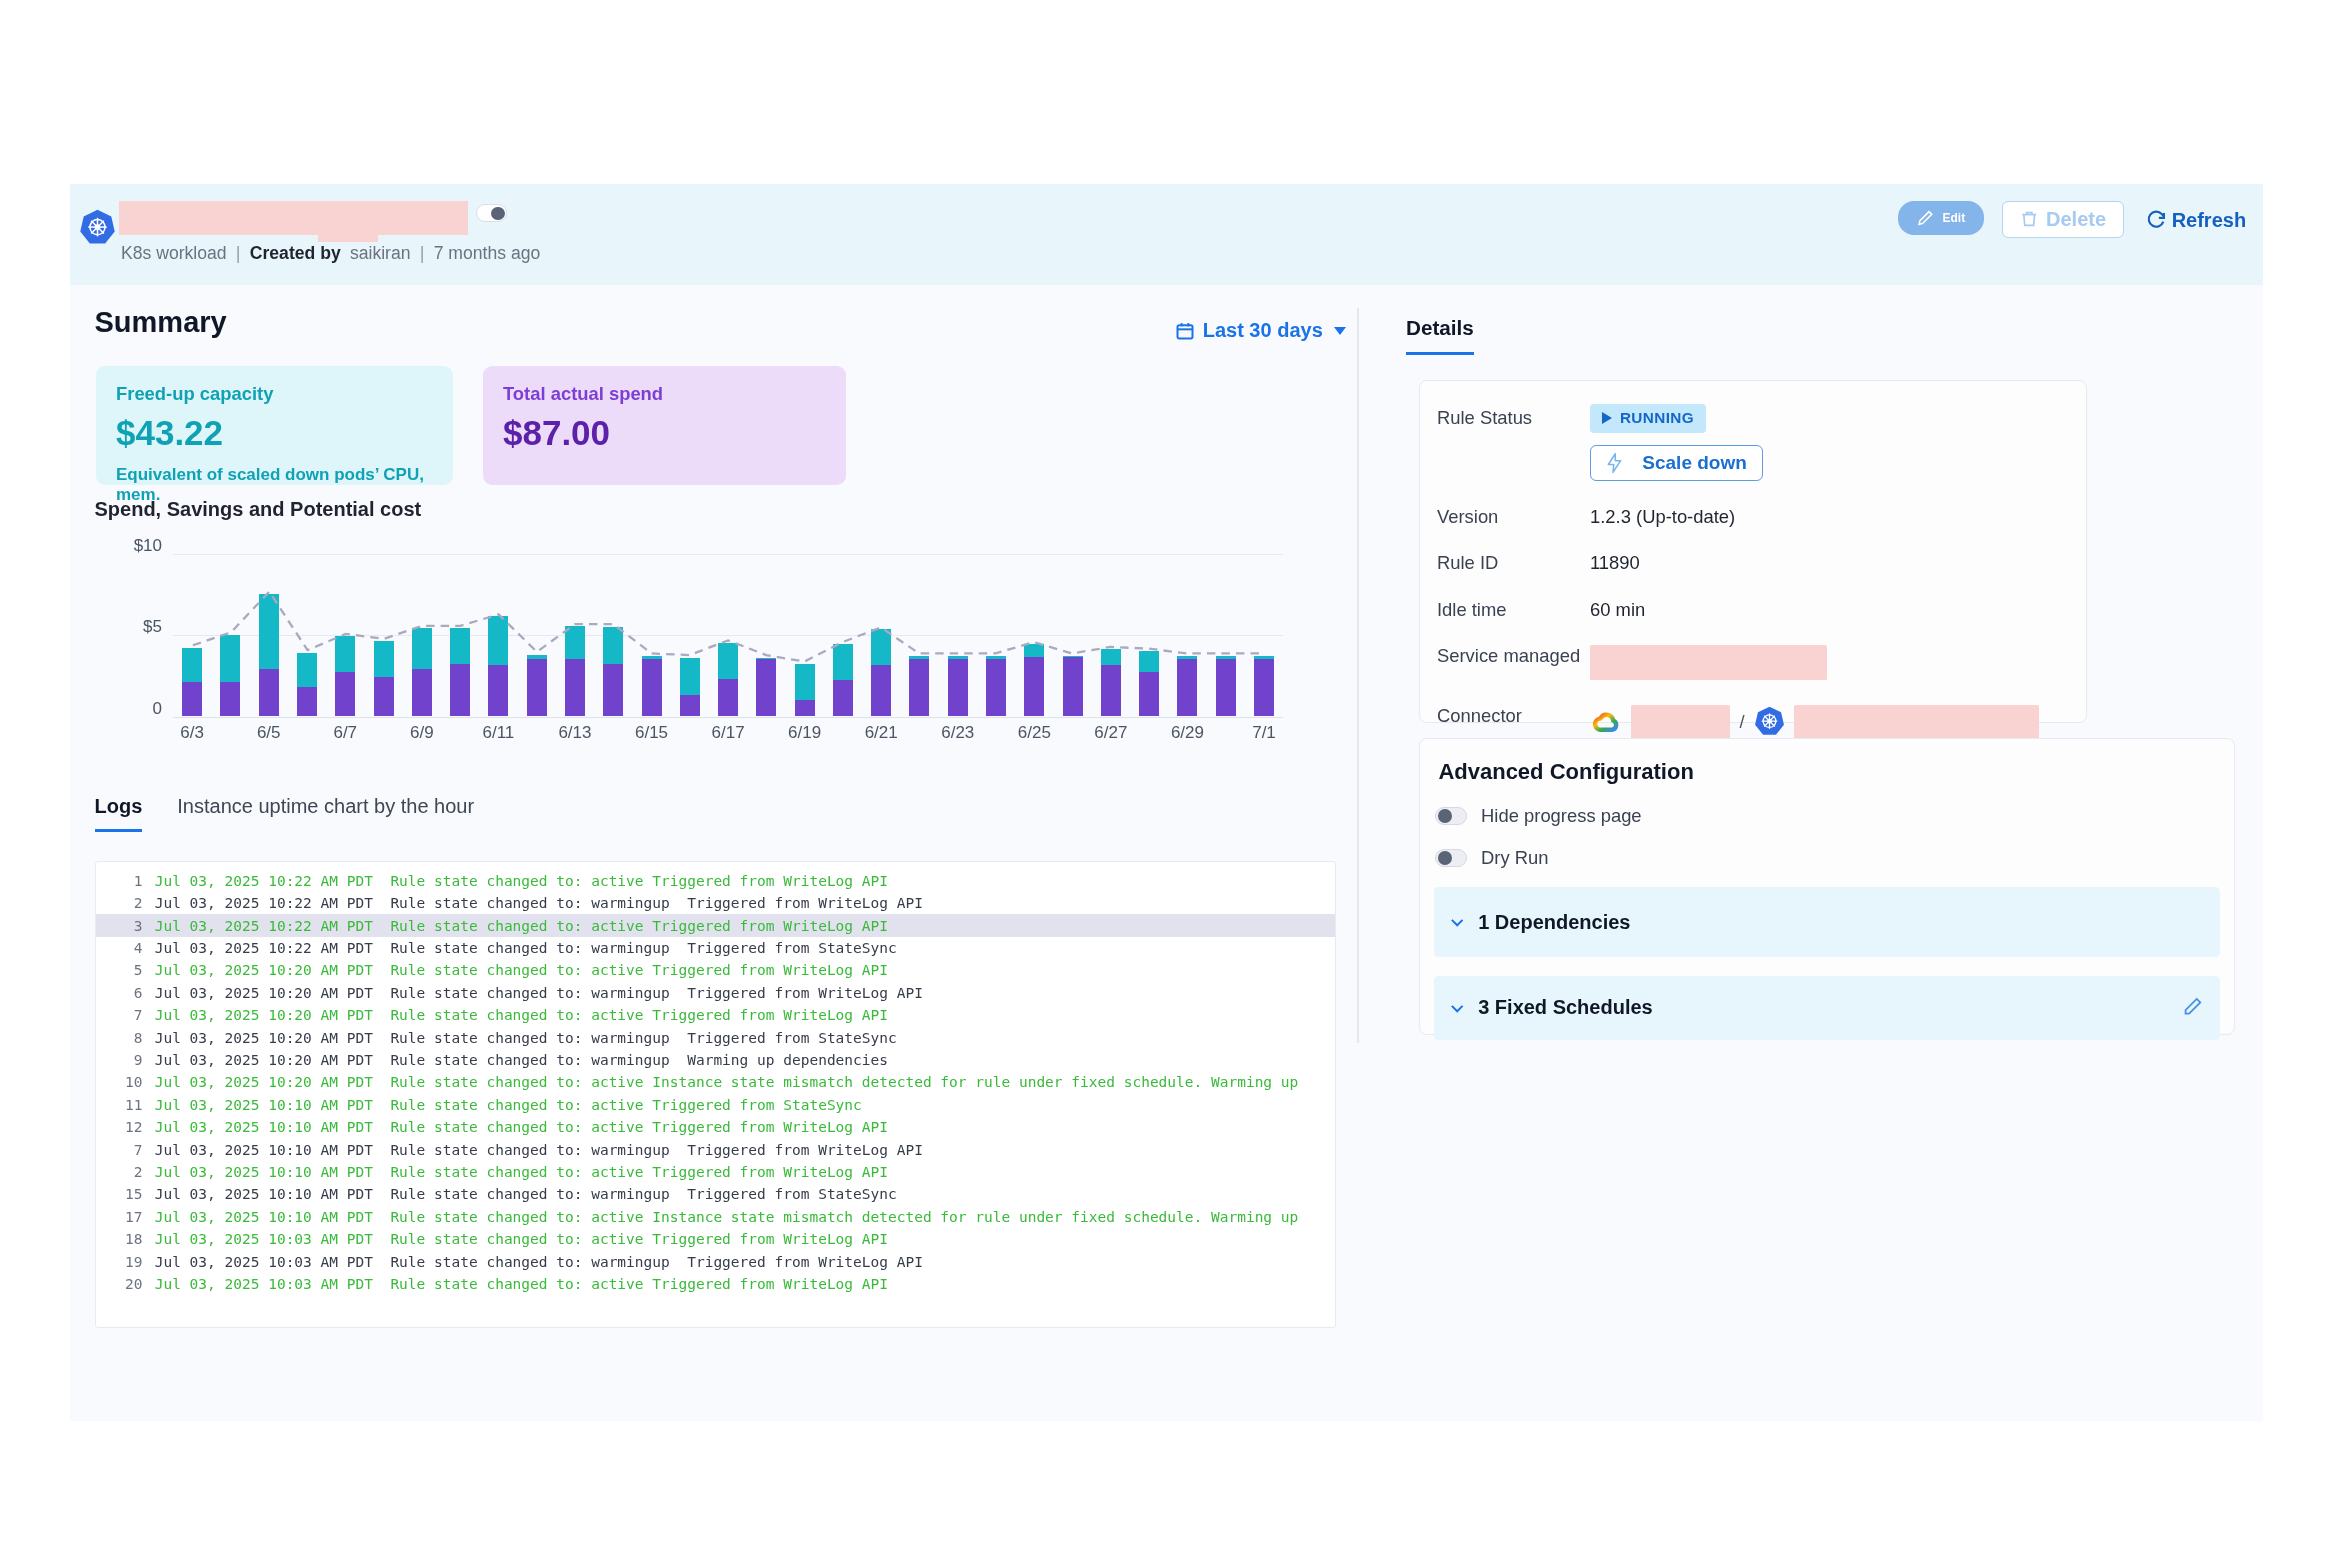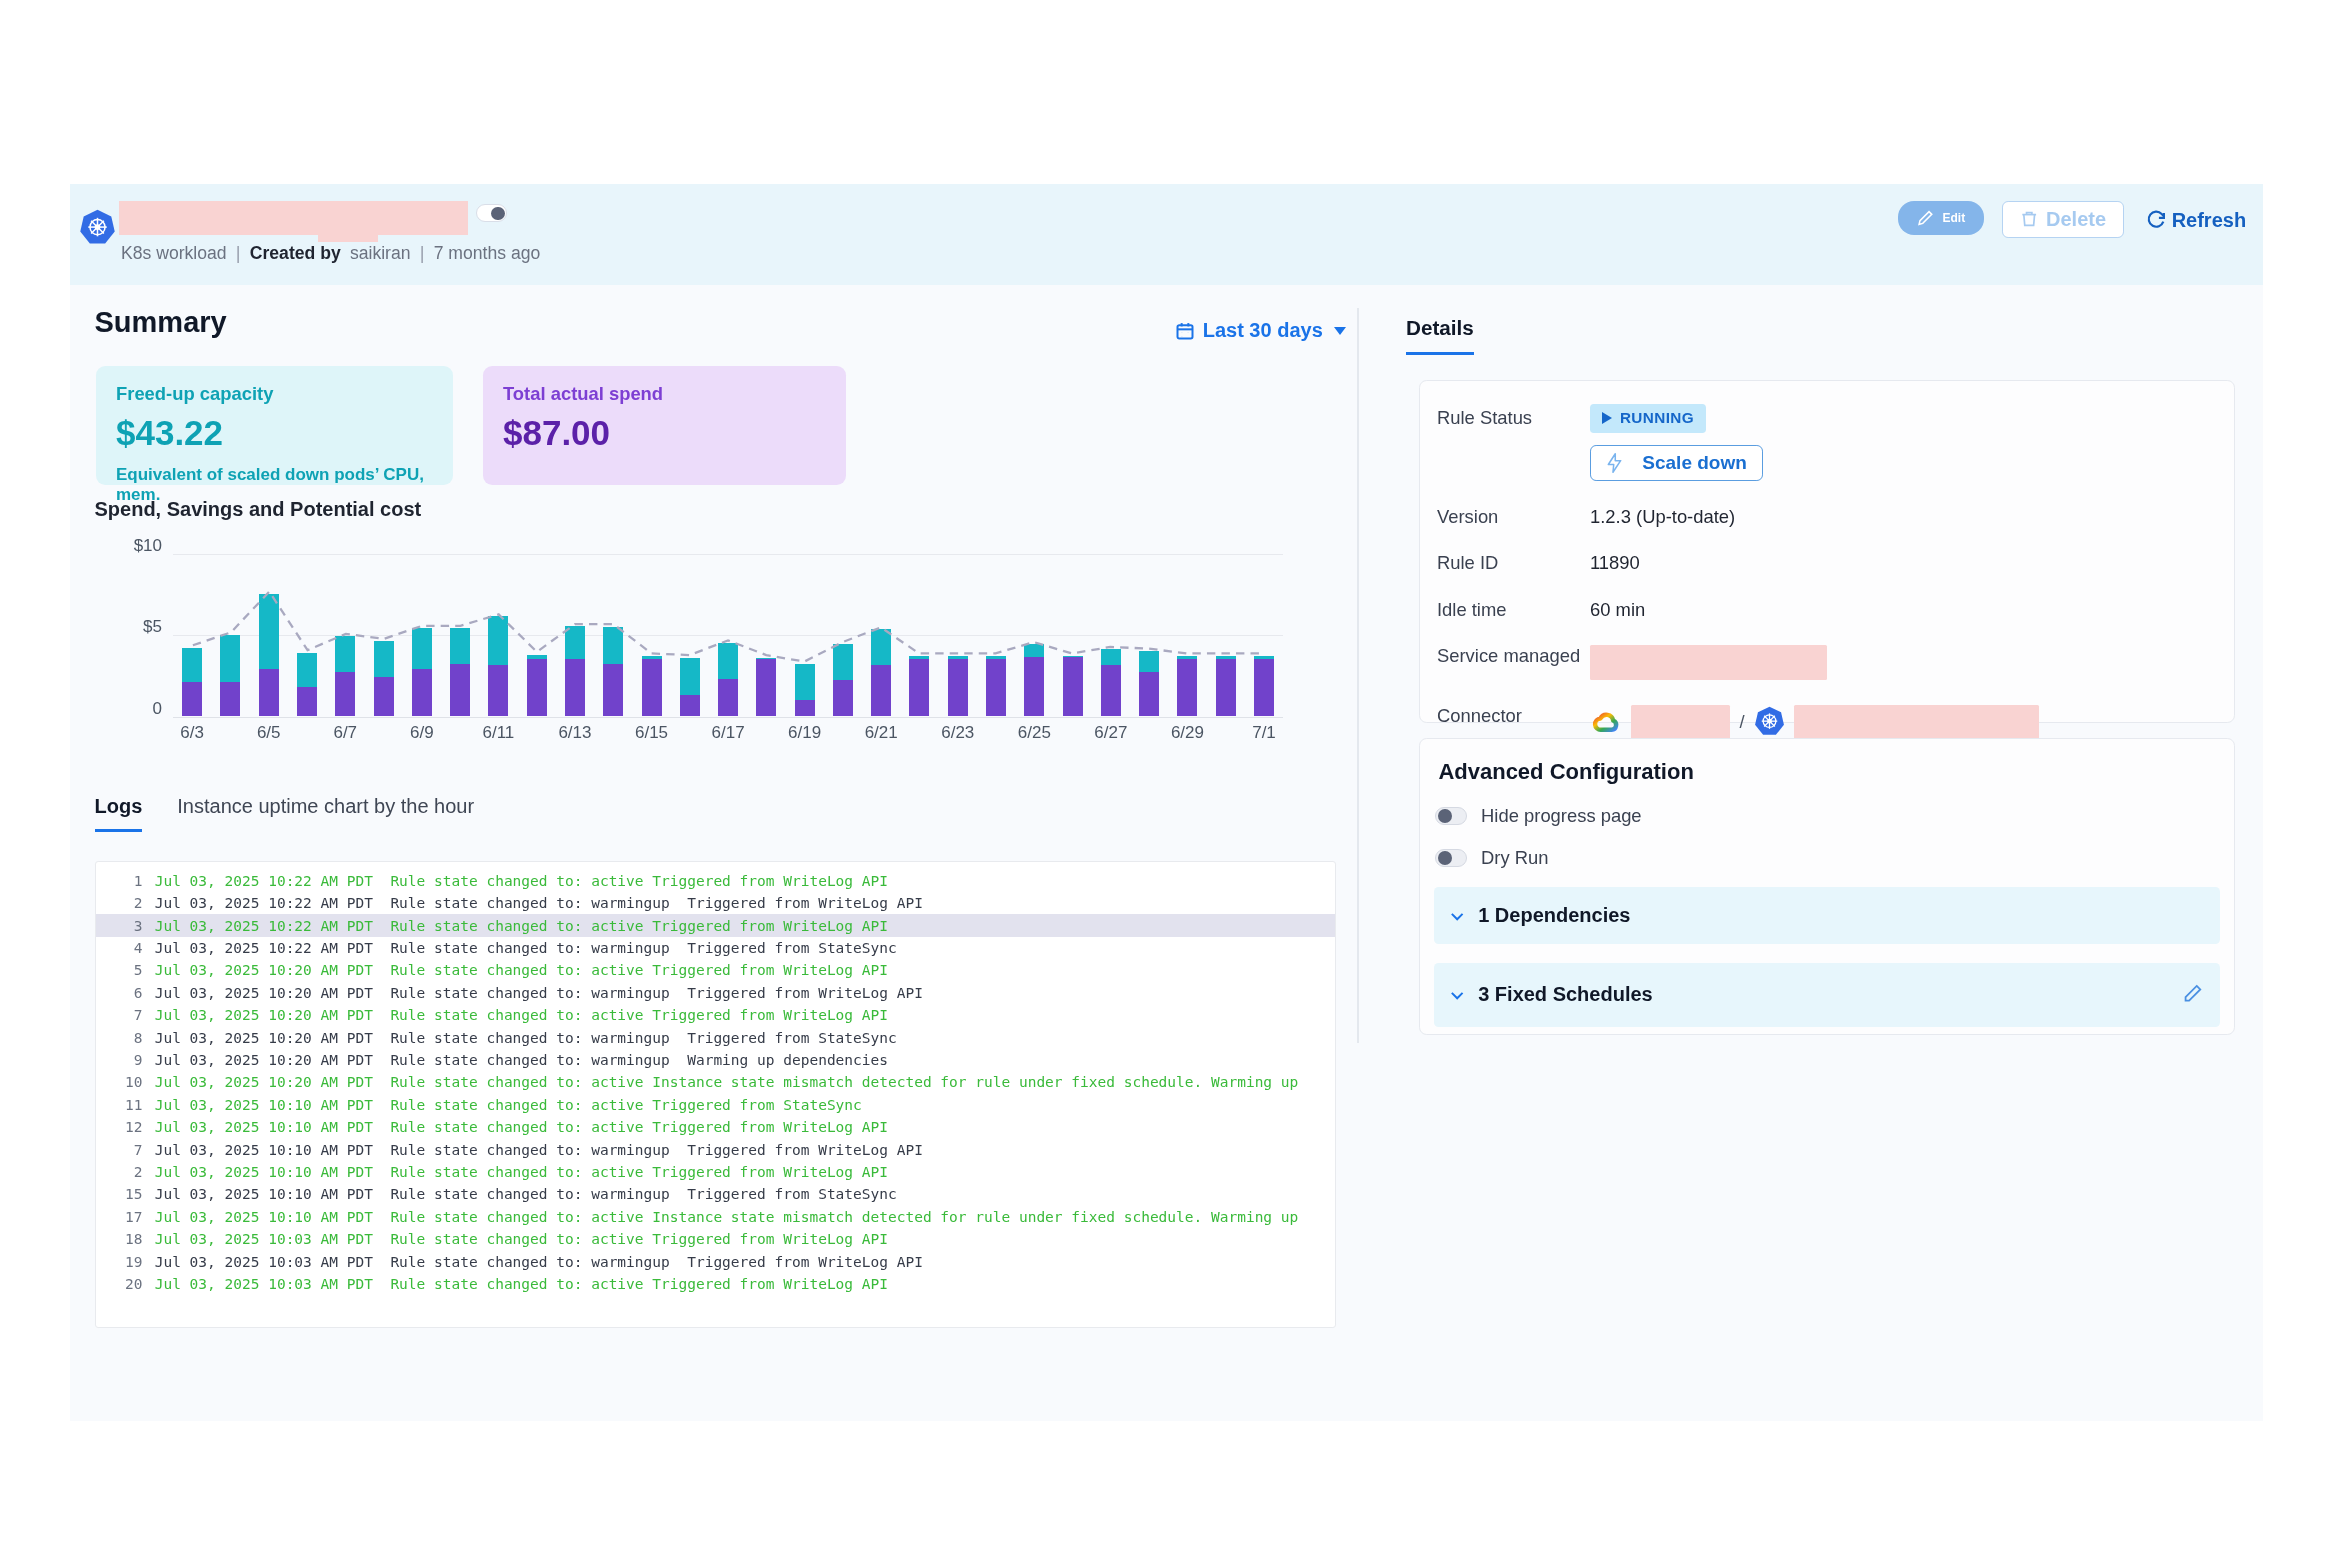--- a/index.html
+++ b/index.html
@@ -63,39 +63,39 @@
   .log-box { position:absolute; left:24.5px; top:576px; width:1241px; height:467px; background:#ffffff; border:1.5px solid #e8eaee; border-radius:3.1px; padding:7.7px 0; overflow:hidden; }
   .log-row { display:flex; align-items:center; height:22.4px; font-family:"DejaVu Sans Mono", monospace; font-size:14.5px; white-space:pre; }
   .log-row .ln { width:47px; text-align:right; color:#6b7280; flex:none; }
   .log-row .lt { margin-left:12.2px; }
   .log-row.green .lt { color:#3aba3a; }
   .log-row.normal .lt { color:#363c49; }
   .log-row.hl { background:#e2e2ee; }
 
   
   .details-tab { position:absolute; left:1336px; top:31px; font-size:20.7px; font-weight:700; color:#101828; padding-bottom:12.2px; border-bottom:3.8px solid #1a73e8; cursor:pointer; }
-  .details-card { position:absolute; left:1349px; top:95px; width:816px; height:343px; background:#fdfdfe; border:1.5px solid #e6e9ef; border-radius:7.7px; padding:23px 17px; }
+  .details-card { position:absolute; left:1349px; top:95px; width:668px; height:343px; background:#fdfdfe; border:1.5px solid #e6e9ef; border-radius:7.7px; padding:23px 17px; }
   .drow { display:flex; margin-bottom:21.4px; align-items:flex-start; }
   .dlabel { width:153px; flex:none; font-size:18.4px; color:#3a4150; padding-top:3.1px; }
   .dvalue { font-size:18.4px; color:#1f2430; padding-top:3.1px; }
   .status-badge { display:inline-flex; align-items:center; gap:7.7px; background:#c3e8fb; border-radius:3.8px; padding:5.4px 12.2px; }
   .status-badge .play { width:0; height:0; border-top:6.9px solid transparent; border-bottom:6.9px solid transparent; border-left:10.7px solid #1566c9; }
   .status-badge .stxt { color:#1566c9; font-weight:700; font-size:15.3px; letter-spacing:0.4px; }
   .scale-btn { display:inline-flex; align-items:center; gap:19px; margin-top:12.2px; background:#ffffff; border:1.5px solid #5a9de0; border-radius:6.1px; padding:6.1px 15.3px; color:#1a6fd1; font-weight:700; font-size:19px; cursor:pointer; }
   .redact-val { background:#f9d3d2; border-radius:1.5px; display:inline-block; }
   .connector-line { display:flex; align-items:center; gap:9.2px; }
 
   .adv-card { position:absolute; left:1349px; top:453px; width:816px; height:297px; background:#fdfdfe; border:1.5px solid #e6e9ef; border-radius:7.7px; padding:20px 13.8px; }
   .adv-title { font-size:22px; font-weight:700; color:#101828; margin-left:4.6px; }
   .toggle-row { display:flex; align-items:center; gap:13.8px; margin:20px 0 0 1.5px; }
   .toggle { position:relative; width:32px; height:18.4px; background:#eceef3; border:0.8px solid #d5d9e2; border-radius:10px; flex:none; cursor:pointer; }
   .toggle .knob { position:absolute; left:1.5px; top:1.5px; width:13.8px; height:13.8px; border-radius:50%; background:#5b6377; }
   .toggle-label { font-size:18.4px; color:#3a4150; }
   .acc-row { position:relative; display:flex; align-items:center; gap:12.2px; background:#e7f6fc; border-radius:4.6px; padding:0 13.8px; margin-top:18.4px; cursor:pointer; }
-  .acc-row.dep { height:57px; }
+  .acc-row.dep { height:70px; }
   .acc-row.sched { height:64px; }
   .acc-label { font-size:20px; font-weight:700; color:#101828; }
   .acc-edit { position:absolute; right:17px; top:50%; transform:translateY(-50%); cursor:pointer; }
 </style>
 </head>
 <body>
 
 <div class="stage">
 
   <div class="header-band">

